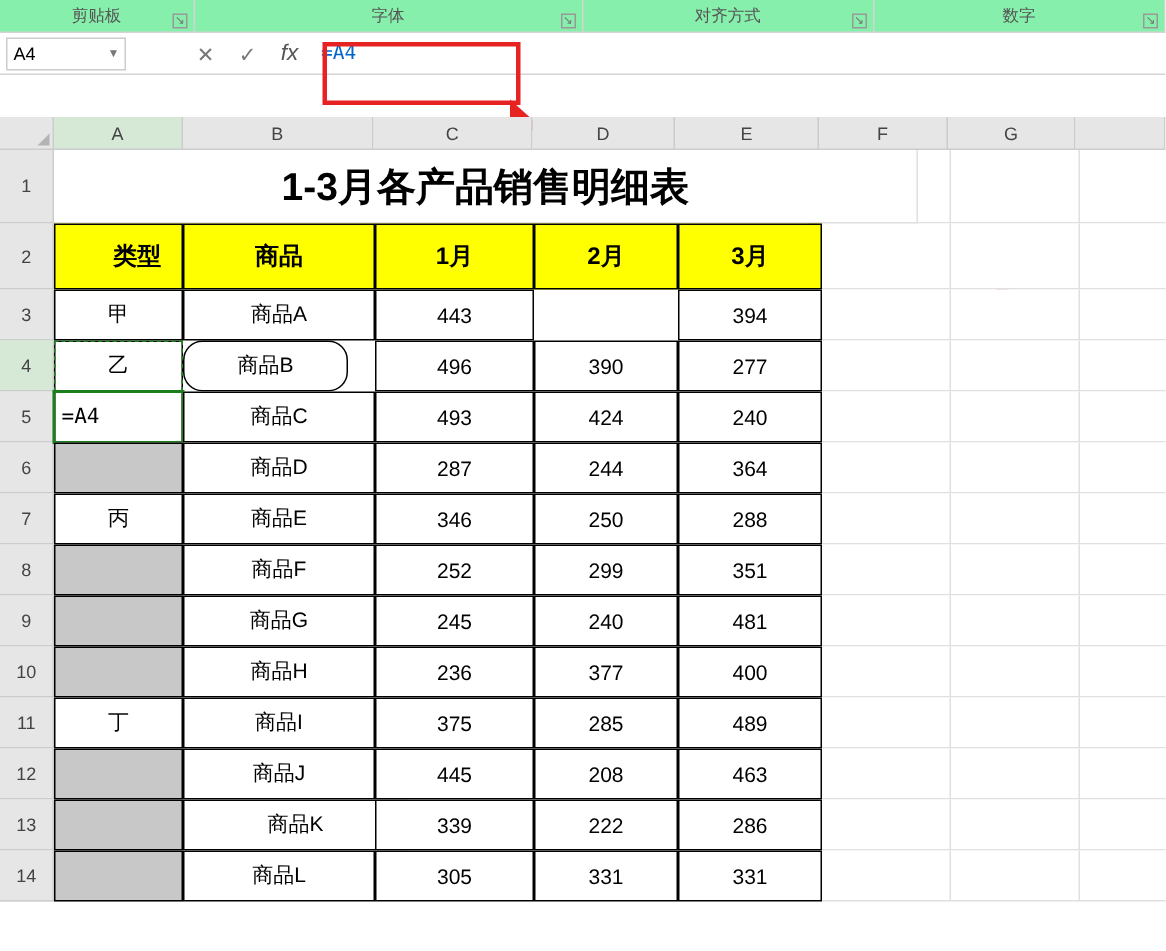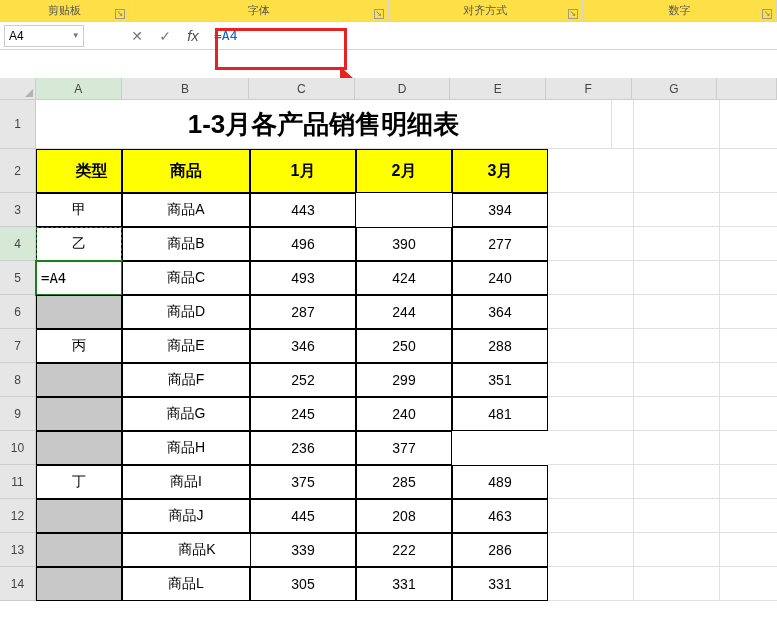--- a/index.html
+++ b/index.html
@@ -1,17 +1,17 @@
 <!DOCTYPE html>
 <html><head>
 <meta charset="utf-8">
 <style>
 * { margin:0; padding:0; box-sizing:border-box; }
 body { font-family:"Microsoft YaHei",Arial,sans-serif; font-size:12px; background:#fff; width:777px; height:634px; overflow:hidden; position:relative; }
-.ribbon { height:22px; background:#fde047; border-bottom:1px solid #d4d4d4; display:flex; align-items:stretch; }
+.ribbon { height:22px; background:#86efac; border-bottom:1px solid #d4d4d4; display:flex; align-items:stretch; }
 .ribbon-group { flex:1; display:flex; align-items:center; justify-content:center; border-right:1px solid #d4d4d4; color:#555; font-size:11px; position:relative; }
 .ribbon-group .launcher { position:absolute; right:4px; bottom:2px; width:10px; height:10px; border:1px solid #999; font-size:8px; line-height:8px; text-align:center; color:#777; }
 .formula-bar { height:28px; background:#fff; border-bottom:1px solid #d4d4d4; display:flex; align-items:center; padding:2px 4px; gap:6px; }
 .name-box { width:80px; height:22px; border:1px solid #ccc; display:flex; align-items:center; padding:0 4px; font-size:12px; justify-content:space-between;gap:48px; }
 .name-box .arrow { font-size:8px; color:#777; }
 .fb-btn { width:22px; height:22px; display:flex; align-items:center; justify-content:center; color:#777; font-size:14px; }
 .fx { font-style:italic; font-size:15px; color:#555; }
 .formula-input { flex:1; height:22px; border:none; outline:none; padding:0 4px; font-size:13px; color:#0066cc; font-family:Consolas,monospace; }
 .red-box { position:absolute; border:3px solid #e62222; pointer-events:none; }
 .red-box.box1 { left:215px; top:28px; width:132px; height:42px; }
@@ -154,21 +154,21 @@
       <div class="gcell thick-b hdr" style="left: 0px; top: 49px; width: 86px; height: 44px; padding-left: 25px;">类型</div>
       <div class="gcell thick-b hdr" style="left: 86px; top: 49px; width: 128px; height: 44px;">商品</div>
       <div class="gcell thick-b hdr" style="left: 214px; top: 49px; width: 106px; height: 44px;">1月</div>
       <div class="gcell thick-b hdr" style="left: 320px; top: 49px; width: 96px; height: 44px;">2月</div>
       <div class="gcell thick-b hdr" style="left: 416px; top: 49px; width: 96px; height: 44px;">3月</div>
       <div class="gcell thick-b body-c" style="left: 0px; top: 93px; width: 86px; height: 34px;">甲</div>
       <div class="gcell thick-b body-c" style="left: 86px; top: 93px; width: 128px; height: 34px;">商品A</div>
       <div class="gcell thick-b body-c" style="left: 214px; top: 93px; width: 106px; height: 34px;">443</div>
       <div class="gcell thick-b body-c" style="left: 416px; top: 93px; width: 96px; height: 34px;">394</div>
       <div class="gcell thick-b body-c marching" style="left: 0px; top: 127px; width: 86px; height: 34px;">乙</div>
-      <div class="gcell thick-b body-c" style="left: 86px; top: 127px; width: 128px; height: 34px;">商品B</div>
+      <div class="gcell thick-b body-c" style="left: 86px; top: 127px; width: 110px; height: 34px; border-radius: 13px;">商品B</div>
       <div class="gcell thick-b body-c" style="left: 214px; top: 127px; width: 106px; height: 34px;">496</div>
       <div class="gcell thick-b body-c" style="left: 320px; top: 127px; width: 96px; height: 34px;">390</div>
       <div class="gcell thick-b body-c" style="left: 416px; top: 127px; width: 96px; height: 34px;">277</div>
       <div class="gcell thick-b body-c editing" style="left: 0px; top: 161px; width: 86px; height: 34px;">=A4</div>
       <div class="gcell thick-b body-c" style="left: 86px; top: 161px; width: 128px; height: 34px;">商品C</div>
       <div class="gcell thick-b body-c" style="left: 214px; top: 161px; width: 106px; height: 34px;">493</div>
       <div class="gcell thick-b body-c" style="left: 320px; top: 161px; width: 96px; height: 34px;">424</div>
       <div class="gcell thick-b body-c" style="left: 416px; top: 161px; width: 96px; height: 34px;">240</div>
       <div class="gcell thick-b body-c grey" style="left: 0px; top: 195px; width: 86px; height: 34px;"></div>
       <div class="gcell thick-b body-c" style="left: 86px; top: 195px; width: 128px; height: 34px;">商品D</div>
@@ -187,20 +187,21 @@
       <div class="gcell thick-b body-c" style="left: 416px; top: 263px; width: 96px; height: 34px;">351</div>
       <div class="gcell thick-b body-c grey" style="left: 0px; top: 297px; width: 86px; height: 34px;"></div>
       <div class="gcell thick-b body-c" style="left: 86px; top: 297px; width: 128px; height: 34px;">商品G</div>
       <div class="gcell thick-b body-c" style="left: 214px; top: 297px; width: 106px; height: 34px;">245</div>
       <div class="gcell thick-b body-c" style="left: 320px; top: 297px; width: 96px; height: 34px;">240</div>
       <div class="gcell thick-b body-c" style="left: 416px; top: 297px; width: 96px; height: 34px;">481</div>
       <div class="gcell thick-b body-c grey" style="left: 0px; top: 331px; width: 86px; height: 34px;"></div>
       <div class="gcell thick-b body-c" style="left: 86px; top: 331px; width: 128px; height: 34px;">商品H</div>
       <div class="gcell thick-b body-c" style="left: 214px; top: 331px; width: 106px; height: 34px;">236</div>
       <div class="gcell thick-b body-c" style="left: 320px; top: 331px; width: 96px; height: 34px;">377</div>
+      <div class="gcell thick-b body-c" style="left: 416px; top: 331px; width: 96px; height: 34px;">400</div>
       <div class="gcell thick-b body-c" style="left: 0px; top: 365px; width: 86px; height: 34px;">丁</div>
       <div class="gcell thick-b body-c" style="left: 86px; top: 365px; width: 128px; height: 34px;">商品I</div>
       <div class="gcell thick-b body-c" style="left: 214px; top: 365px; width: 106px; height: 34px;">375</div>
       <div class="gcell thick-b body-c" style="left: 320px; top: 365px; width: 96px; height: 34px;">285</div>
       <div class="gcell thick-b body-c" style="left: 416px; top: 365px; width: 96px; height: 34px;">489</div>
       <div class="gcell thick-b body-c grey" style="left: 0px; top: 399px; width: 86px; height: 34px;"></div>
       <div class="gcell thick-b body-c" style="left: 86px; top: 399px; width: 128px; height: 34px;">商品J</div>
       <div class="gcell thick-b body-c" style="left: 214px; top: 399px; width: 106px; height: 34px;">445</div>
       <div class="gcell thick-b body-c" style="left: 320px; top: 399px; width: 96px; height: 34px;">208</div>
       <div class="gcell thick-b body-c" style="left: 416px; top: 399px; width: 96px; height: 34px;">463</div>

